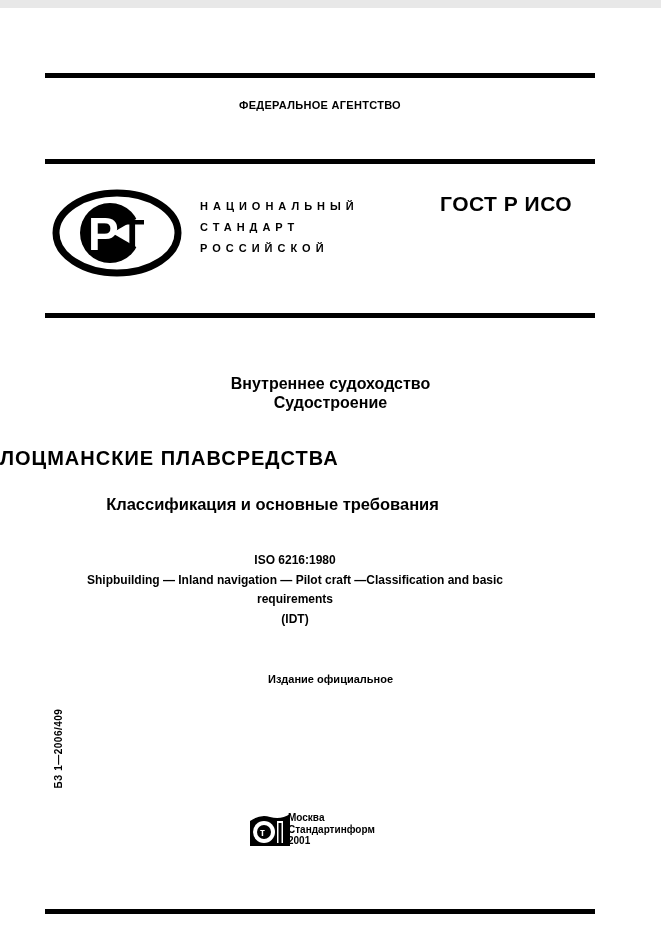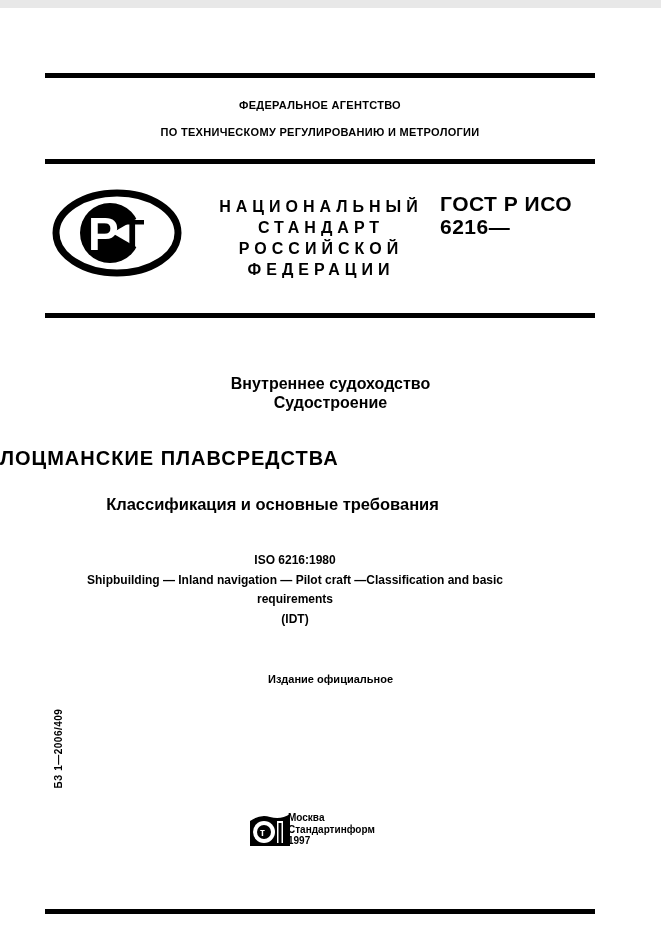--- a/index.html
+++ b/index.html
@@ -12,22 +12,22 @@
   .abs { position:absolute; }
   .rule { position:absolute; left:45px; width:550px; height:5px; background:#000; }
 
   .agency-line { left:45px; width:550px; text-align:center; font-size:11px; letter-spacing:0.3px; }
   #agency1 { top:91px; }
   #agency2 { top:118px; }
 
   .rst-logo { left:50px; top:181px; }
 
   .natl-block {
-    left:211px; top:188px; width:220px; text-align:center;
-    font-size:16px; line-height:21px; letter-spacing:5px;
+    left:200px; top:188px; width:220px; 
+    font-size:11px; line-height:21px; letter-spacing:5px;
   }
   .gost-block { left:440px; top:184px; font-size:21px; line-height:23px; letter-spacing:0.5px; }
 
   .subject-block { left:0; top:366px; width:661px; text-align:center; font-size:16px; line-height:19px; }
   .main-title   { left:0; top:439px; width:543px; font-size:20px; letter-spacing:1px; }
   .subtitle     { left:0; top:487px; width:545px; text-align:center; font-size:16.5px; }
 
   .iso-block { left:0; top:543px; width:590px; text-align:center; font-size:12px; line-height:19.5px; }
 
   .edition { left:0; top:665px; width:661px; text-align:center; font-size:11px; }
@@ -42,44 +42,41 @@
   .publisher-text { left:288px; top:804px; width:120px; font-size:10px; line-height:11.5px; }
 </style>
 </head>
 <body>
 
 <div class="page">
 
   <div class="rule" style="top:65px;"></div>
 
   <div class="abs agency-line" id="agency1">ФЕДЕРАЛЬНОЕ АГЕНТСТВО</div>
-  <div class="abs agency-line" id="agency2">ПО ТЕХНИЧЕСКОМУ РЕГУЛИРОВАНИЮ И МЕТРОЛОГИИ</div>
 
   <div class="rule" style="top:151px;"></div>
 
   <div class="abs rst-logo">
     <svg width="134" height="88" viewBox="0 0 134 88" xmlns="http://www.w3.org/2000/svg">
       <ellipse cx="67" cy="44" rx="61" ry="40" fill="#ffffff" stroke="#000000" stroke-width="7"></ellipse>
       <circle cx="60" cy="44" r="30" fill="#000000"></circle>
       <polygon points="62,44 100,22 100,66" fill="#ffffff"></polygon>
       <text x="38" y="61" font-family="Liberation Sans, sans-serif" font-weight="700" font-size="46" fill="#ffffff">Р</text>
       <text x="70" y="59" font-family="Liberation Sans, sans-serif" font-weight="700" font-size="40" fill="#000000">Т</text>
     </svg>
   </div>
 
   <div class="abs natl-block">
     <div>НАЦИОНАЛЬНЫЙ</div>
     <div>СТАНДАРТ</div>
     <div>РОССИЙСКОЙ</div>
-    <div>ФЕДЕРАЦИИ</div>
   </div>
 
   <div class="abs gost-block">
     <div>ГОСТ Р ИСО</div>
-    <div>6216—</div>
   </div>
 
   <div class="rule" style="top:305px;"></div>
 
   <div class="abs subject-block">
     <div>Внутреннее судоходство</div>
     <div>Судостроение</div>
   </div>
 
   <div class="abs main-title">ЛОЦМАНСКИЕ ПЛАВСРЕДСТВА</div>
@@ -104,18 +101,18 @@
       <circle cx="15" cy="19" r="7" fill="#000000"></circle>
       <text x="11" y="23" font-family="Liberation Sans, sans-serif" font-weight="700" font-size="10" fill="#ffffff">т</text>
       <rect x="28" y="8" width="6" height="22" fill="#ffffff"></rect>
       <rect x="29.5" y="10" width="3" height="20" fill="#000000"></rect>
     </svg>
   </div>
 
   <div class="abs publisher-text">
     <div>Москва</div>
     <div>Стандартинформ</div>
-    <div>1997</div>
+    <div>2001</div>
   </div>
 
   <div class="rule" style="top:901px;"></div>
 
 </div>
 
 </body></html>

